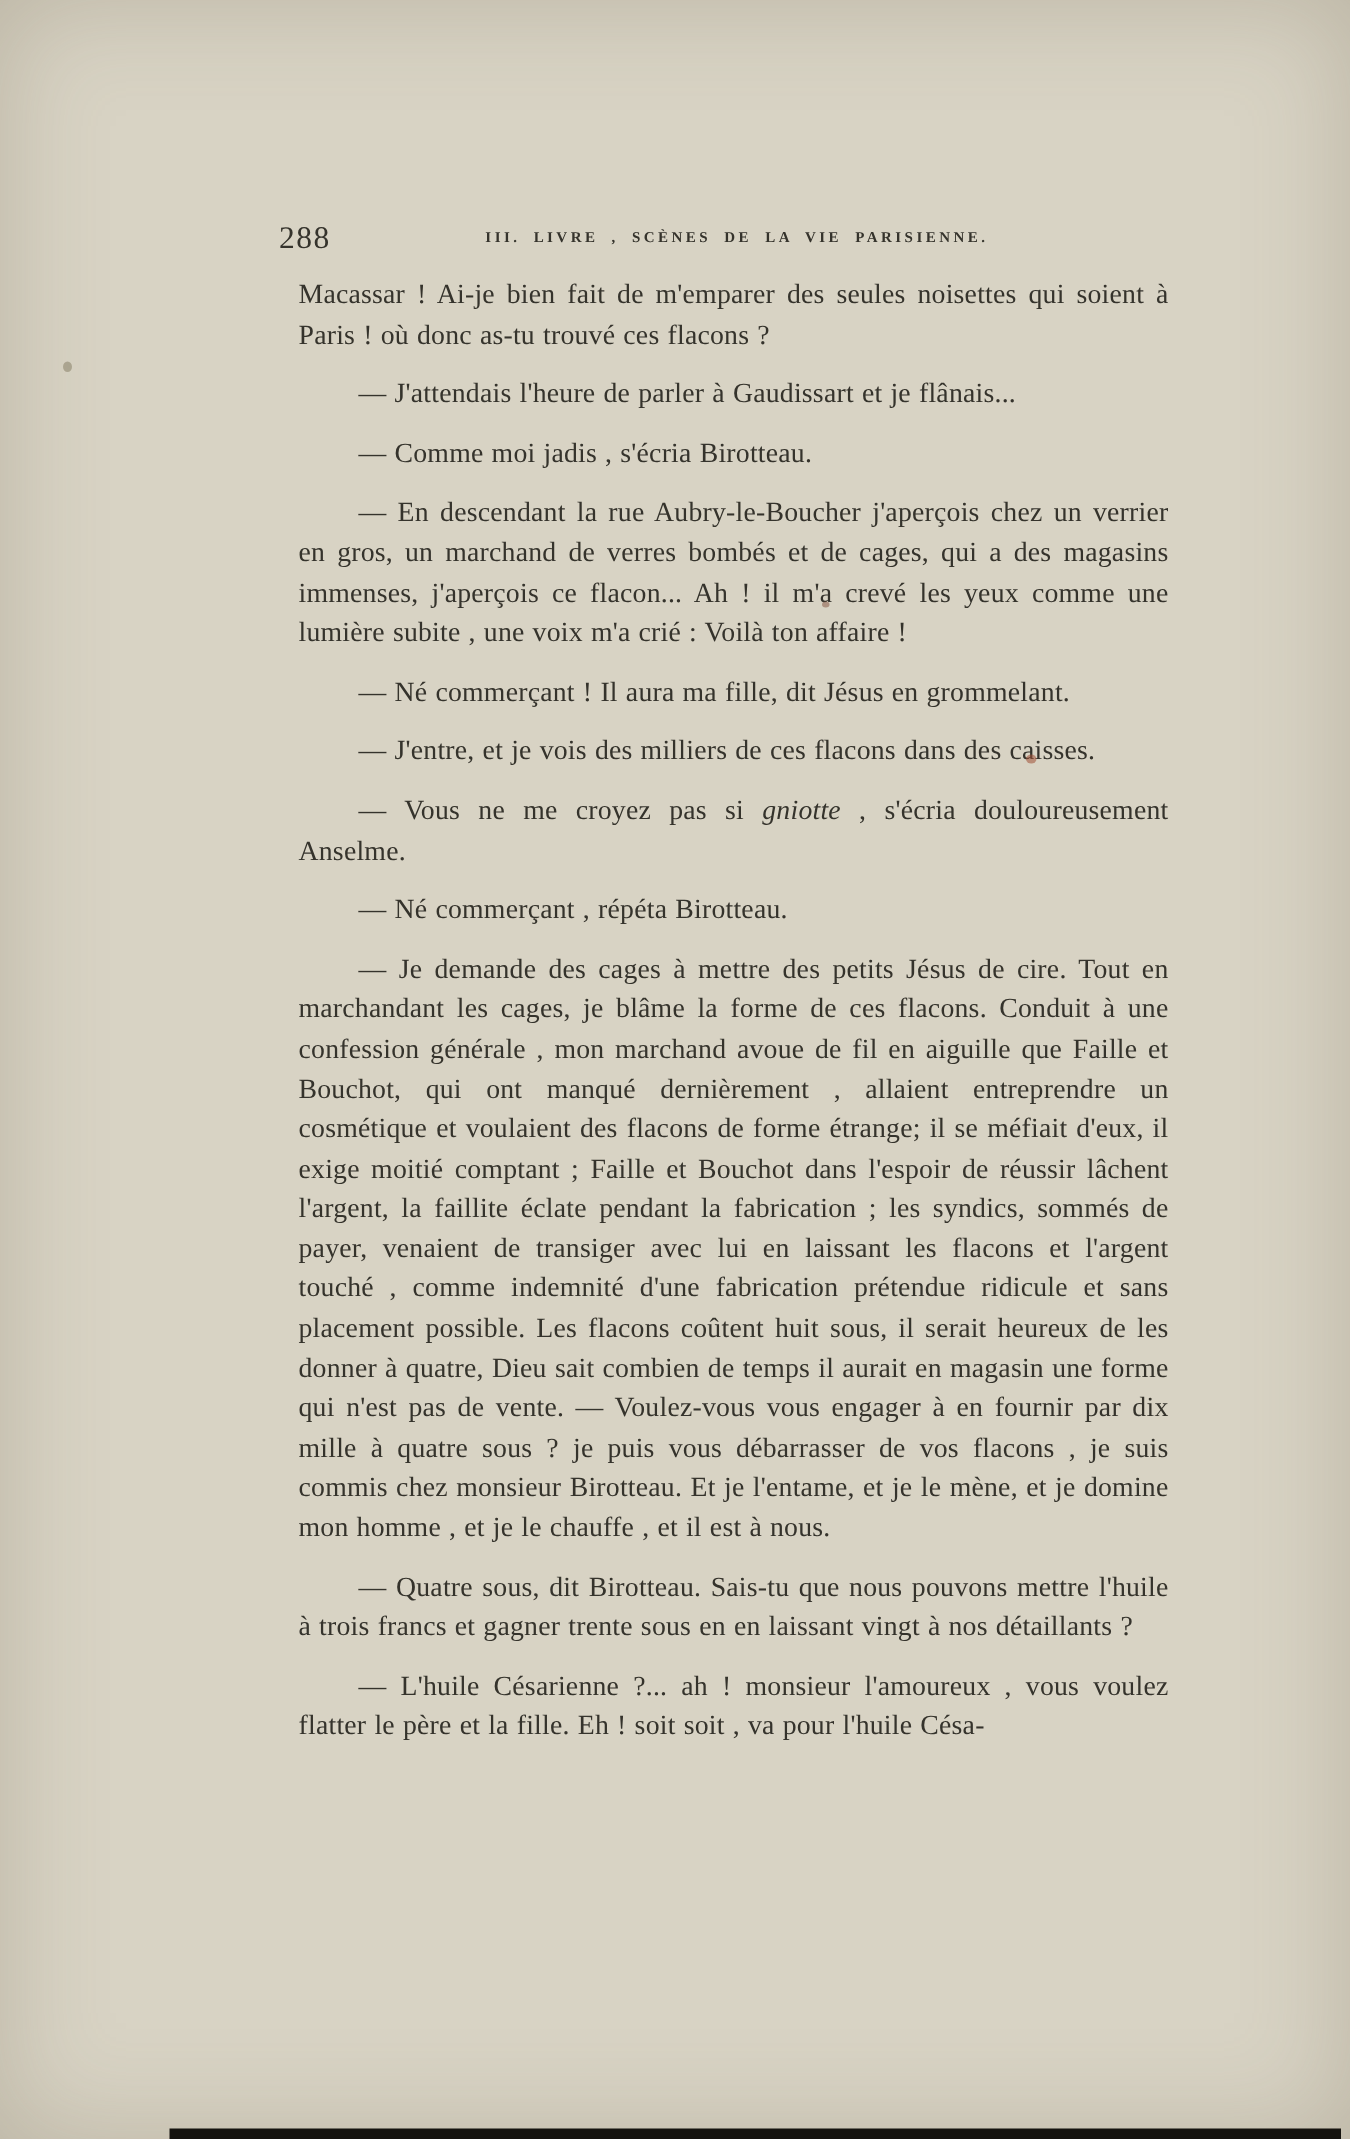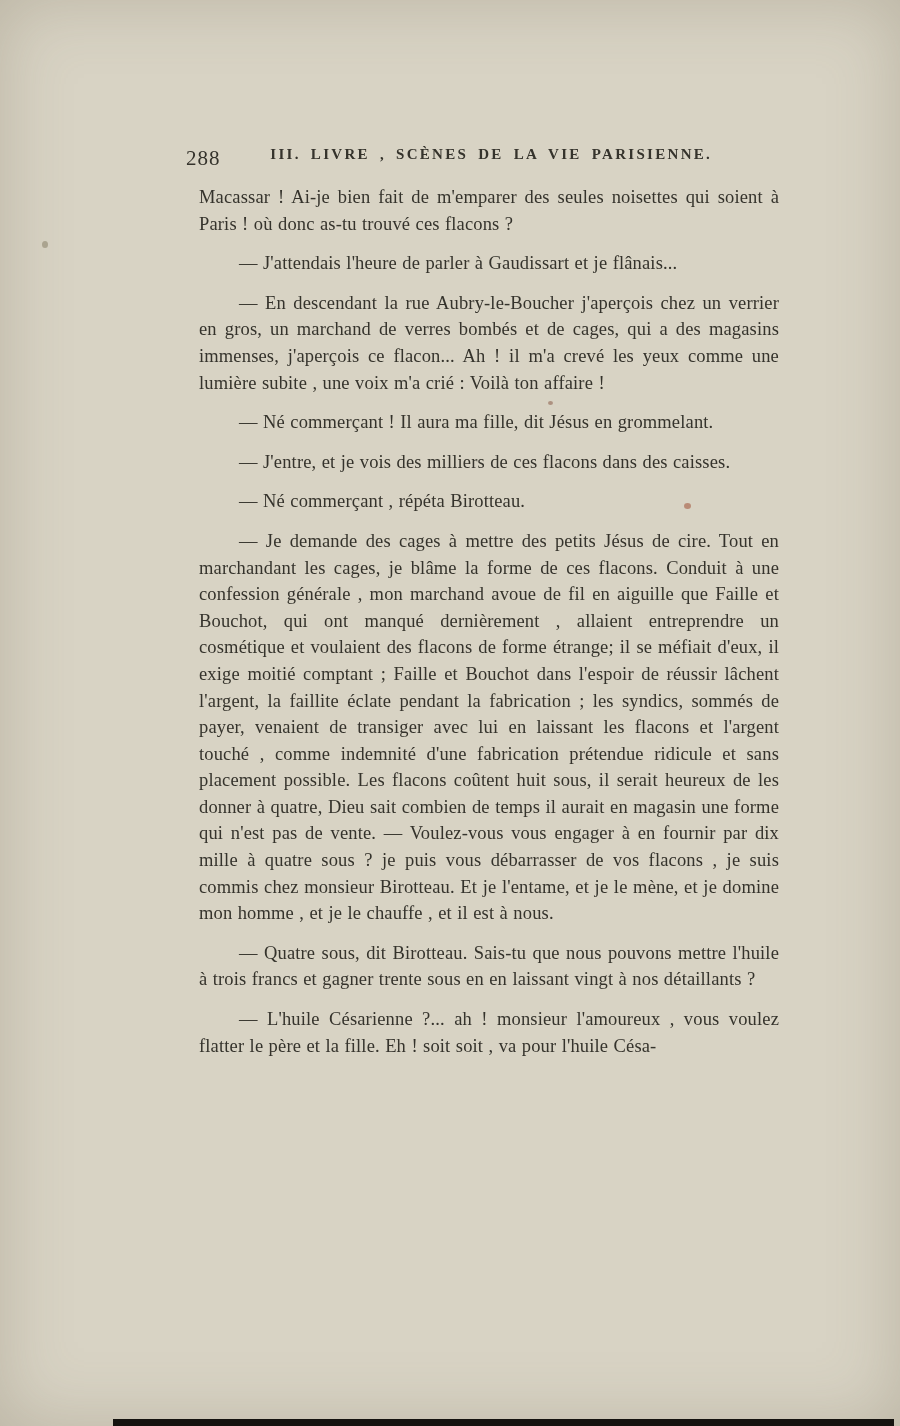--- a/index.html
+++ b/index.html
@@ -20,30 +20,30 @@
     inset: 0;
     pointer-events: none;
     box-shadow: inset 0 0 70px rgba(110, 100, 78, 0.28);
   }
   .page {
     position: relative;
     padding: 146px 108px 0 186px;
   }
   .page-header {
     display: flex;
-    align-items: flex-start;
+    align-items: center;
   }
   .page-number {
     font-size: 21px;
     letter-spacing: 1px;
   }
   .running-title {
     flex: 1;
     text-align: center;
-    font-size: 15px;
+    font-size: 10px;
     font-weight: bold;
     letter-spacing: 2.3px;
     word-spacing: 4px;
     padding-right: 30px;
     white-space: nowrap;
   }
   .text-block {
     margin-top: 13px;
     font-size: 18.5px;
     line-height: 26.6px;
@@ -86,23 +86,25 @@
 <div class="page">
 
   <div class="page-header">
     <span class="page-number">288</span>
     <span class="running-title">III. LIVRE , SCÈNES DE LA VIE PARISIENNE.</span>
   </div>
 
   <div class="text-block">
     <p class="para no-indent">Macassar ! Ai-je bien fait de m'emparer des seules noisettes qui soient à Paris ! où donc as-tu trouvé ces flacons ?</p>
     <p class="para">— J'attendais l'heure de parler à Gaudissart et je flânais...</p>
+    <p class="para">— Comme moi jadis , s'écria Birotteau.</p>
     <p class="para">— En descendant la rue Aubry-le-Boucher j'aperçois chez un verrier en gros, un marchand de verres bombés et de cages, qui a des magasins immenses, j'aperçois ce flacon... Ah ! il m'a crevé les yeux comme une lumière subite , une voix m'a crié : Voilà ton affaire !</p>
     <p class="para">— Né commerçant ! Il aura ma fille, dit Jésus en grommelant.</p>
     <p class="para">— J'entre, et je vois des milliers de ces flacons dans des caisses.</p>
+    <p class="para"><span>— Vous ne me croyez pas si </span><em>gniotte</em><span> , s'écria douloureusement Anselme.</span></p>
     <p class="para">— Né commerçant , répéta Birotteau.</p>
     <p class="para">— Je demande des cages à mettre des petits Jésus de cire. Tout en marchandant les cages, je blâme la forme de ces flacons. Conduit à une confession générale , mon marchand avoue de fil en aiguille que Faille et Bouchot, qui ont manqué dernièrement , allaient entreprendre un cosmétique et voulaient des flacons de forme étrange; il se méfiait d'eux, il exige moitié comptant ; Faille et Bouchot dans l'espoir de réussir lâchent l'argent, la faillite éclate pendant la fabrication ; les syndics, sommés de payer, venaient de transiger avec lui en laissant les flacons et l'argent touché , comme indemnité d'une fabrication prétendue ridicule et sans placement possible. Les flacons coûtent huit sous, il serait heureux de les donner à quatre, Dieu sait combien de temps il aurait en magasin une forme qui n'est pas de vente. — Voulez-vous vous engager à en fournir par dix mille à quatre sous ? je puis vous débarrasser de vos flacons , je suis commis chez monsieur Birotteau. Et je l'entame, et je le mène, et je domine mon homme , et je le chauffe , et il est à nous.</p>
     <p class="para">— Quatre sous, dit Birotteau. Sais-tu que nous pouvons mettre l'huile à trois francs et gagner trente sous en en laissant vingt à nos détaillants ?</p>
     <p class="para">— L'huile Césarienne ?... ah ! monsieur l'amoureux , vous voulez flatter le père et la fille. Eh ! soit soit , va pour l'huile Césa-</p>
   </div>
 
 </div>
 
 <div class="scan-speck speck-1"></div>
 <div class="scan-speck speck-2"></div>

